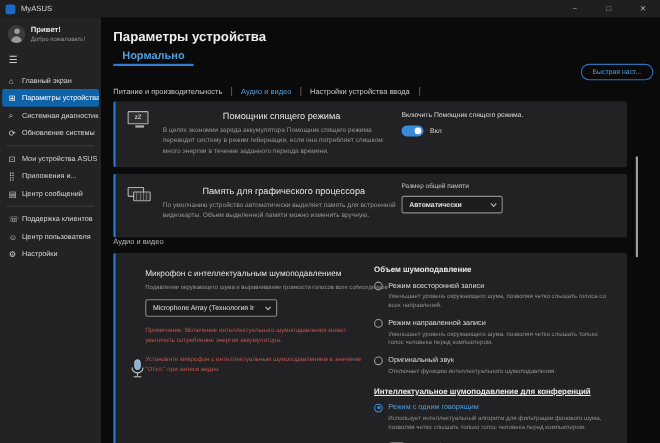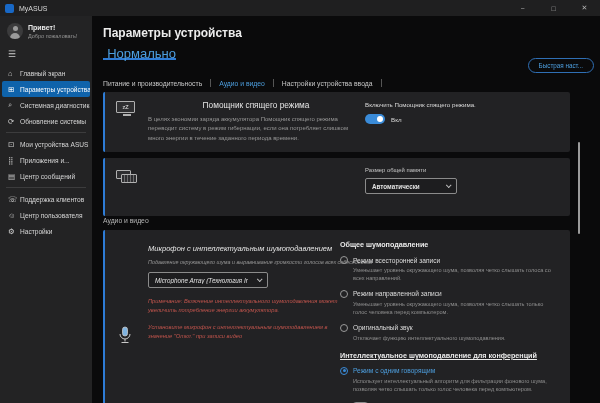--- a/index.html
+++ b/index.html
@@ -28,21 +28,21 @@
   .nav-item { display:flex; align-items:center; height:16px; margin:0 2px; padding-left:6px; border-radius:2px; white-space:nowrap; overflow:hidden; cursor:default; }
   .nav-item.sel { background:#0f63ab; }
   .nav-icon { width:12px; flex:none; font-size:7.5px; color:#cfcfcf; text-align:left; }
   .nav-label { font-size:6.6px; color:#d6d6d6; }
   .nav-item.sel .nav-label, .nav-item.sel .nav-icon { color:#fff; }
   .nav-div { height:1px; background:#3c3c3d; margin:3px 6px; }
 
   
   .main { position:absolute; top:16px; left:92px; right:0; bottom:0; background:#0a0a0b; }
   .page-title { position:absolute; left:11px; top:10px; font-size:12px; font-weight:bold; color:#ececec; }
-  .mode-tab { position:absolute; left:11px; top:30px; width:73px; height:14px; text-align:right; font-size:13px; font-weight:normal; color:#4d9fdf; border-bottom:2px solid #2e7cd6; cursor:default; }
+  .mode-tab { position:absolute; left:11px; top:30px; width:73px; height:14px; text-align:center; font-size:10px; font-weight:bold; color:#4d9fdf; border-bottom:2px solid #2e7cd6; cursor:default; }
   .quick-btn { position:absolute; right:6px; top:42px; height:15px; padding:0 10px; display:flex; align-items:center; background:transparent; border:1px solid #2f6fb5; border-radius:8px; font-size:6.3px; color:#4d9fdf; font-family:inherit; cursor:default; }
   .subtabs { position:absolute; left:11px; top:63px; display:flex; align-items:center; gap:8px; }
   .subtab { font-size:6.8px; color:#c7c7c7; cursor:default; }
   .subtab.active { color:#4d9fdf; }
   .subtab-sep { width:1px; height:8px; background:#555; }
 
   .card { position:absolute; left:11px; width:467px; background:#222224; border-radius:2px; overflow:hidden; }
   .accent { position:absolute; left:0; top:0; bottom:0; width:2px; background:#2e7cd6; }
   .card-title { font-size:8.3px; color:#e4e4e4;text-align:center; }
   .card-desc { font-size:6px; color:#969696; line-height:1.55; }
@@ -70,21 +70,21 @@
   .dd-label { font-size:5.9px; color:#c4c4c4; }
   .dd { display:flex; align-items:center; justify-content:space-between; margin-top:5px; width:92px; height:16px; padding:0 6px; border:1px solid #8b8b8b; border-radius:2px; background:#1d1d1f; cursor:default; }
   .dd-value { font-size:6.3px; font-weight:bold; color:#e2e2e2; white-space:nowrap; overflow:hidden; }
   .chev { flex:none; width:4px; height:4px; border-right:1px solid #c0c0c0; border-bottom:1px solid #c0c0c0; transform:rotate(45deg) translateY(-1px); }
 
   .section-label { position:absolute; left:11px; top:201px; font-size:6.8px; color:#b5b5b5; }
 
   
   .card-mic { top:214px; height:200px; }
   .mic-icon { position:absolute; left:15px; top:96px; }
-  .mic-left { position:absolute; left:45px; top:14px; width:196px;font-style:italic; }
+  .mic-left { position:absolute; left:29px; top:14px; width:196px; }
   .mic-title { font-size:7.5px; color:#e4e4e4; white-space:nowrap; }
   .mic-sub { font-size:5.4px; color:#969696; margin-top:6px; white-space:nowrap; }
   .mic-dd { width:120px; margin-top:7px; }
   .warn { font-size:5.7px; color:#c0544c; line-height:1.5; margin-top:9px; width:205px; }
   .mic-right { position:absolute; left:237px; top:10px; width:225px; }
   .group-header { font-size:7.2px; font-weight:bold; color:#eaeaea; }
   .radio-row { display:flex; align-items:center; gap:5px; margin-top:7px; cursor:default; }
   .radio { flex:none; width:8px; height:8px; border-radius:50%; border:1px solid #9a9a9a; background:transparent; }
   .radio.sel { border-color:#3a8bd8; position:relative; }
   .radio.sel::after { content:""; position:absolute; left:1.5px; top:1.5px; width:3px; height:3px; border-radius:50%; background:#3a8bd8; }
@@ -201,20 +201,24 @@
         </div>
       </div>
     </section>
 
     <section class="card card-gpu">
       <div class="accent"></div>
       <div class="ram-icon">
         <div class="ram-back"></div>
         <div class="ram-front"></div>
       </div>
+      <div class="gpu-text">
+        <div class="card-title">Память для графического процессора</div>
+        <p class="card-desc" style="margin-top:5px">По умолчанию устройство автоматически выделяет память для встроенной видеокарты. Объем выделенной памяти можно изменить вручную.</p>
+      </div>
       <div class="gpu-right">
         <div class="dd-label">Размер общей памяти</div>
         <div class="dd">
           <span class="dd-value">Автоматически</span>
           <span class="chev"></span>
         </div>
       </div>
     </section>
 
     <div class="section-label">Аудио и видео</div>
@@ -235,21 +239,21 @@
         <div class="mic-sub">Подавление окружающего шума и выравнивание громкости голосов всех собеседников</div>
         <div class="dd mic-dd">
           <span class="dd-value" style="font-weight:normal">Microphone Array (Технология Ir</span>
           <span class="chev"></span>
         </div>
         <p class="warn">Примечание: Включение интеллектуального шумоподавления может увеличить потребление энергии аккумулятора.</p>
         <p class="warn">Установите микрофон с интеллектуальным шумоподавлением в значение "Откл." при записи видео</p>
       </div>
 
       <div class="mic-right">
-        <div class="group-header">Общее шумоподавление</div>
+        <div class="group-header">Объем шумоподавление</div>
 
         <div class="radio-row">
           <span class="radio"></span>
           <span class="radio-label">Режим всесторонней записи</span>
         </div>
         <p class="radio-desc">Уменьшает уровень окружающего шума, позволяя четко слышать голоса со всех направлений.</p>
 
         <div class="radio-row">
           <span class="radio"></span>
           <span class="radio-label">Режим направленной записи</span>

